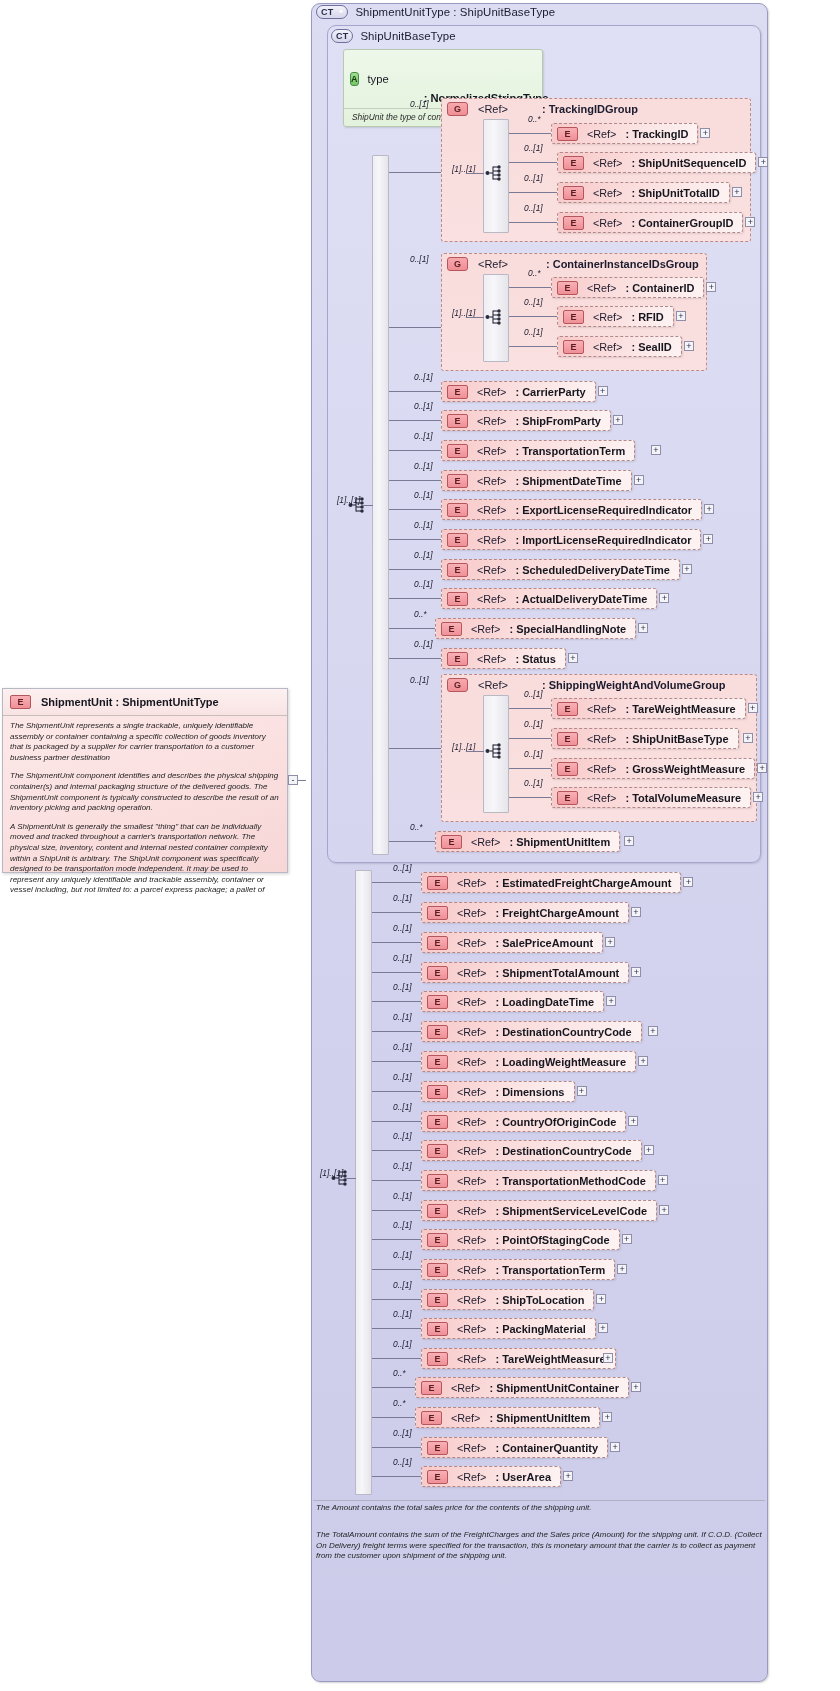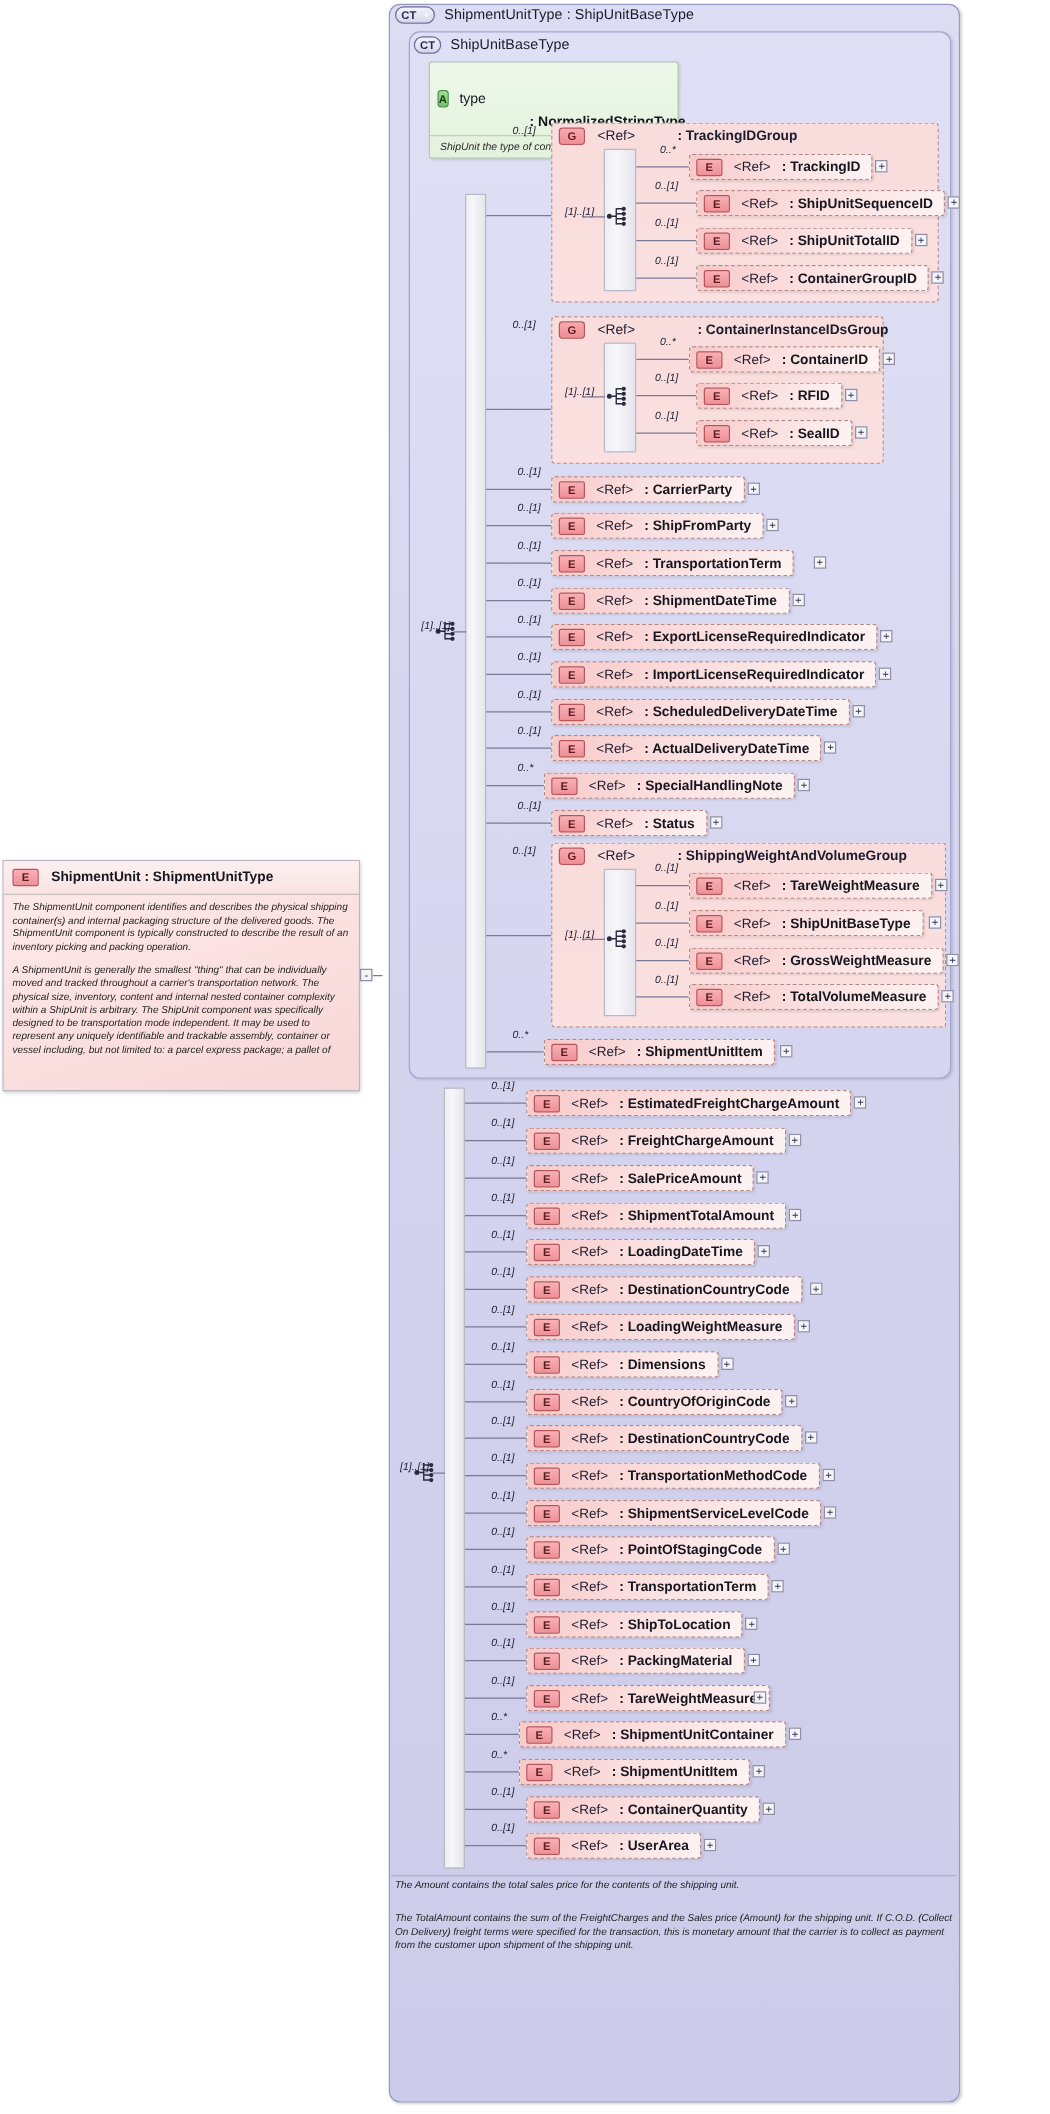--- a/index.html
+++ b/index.html
@@ -281,21 +281,21 @@
       <span class="eref">&lt;Ref&gt;</span>
       <span class="ename">: ContainerGroupID</span>
     </div>
     <div class="card" style="left:524px;top:203px;">0..[1]</div>
     <div class="ln h" style="left:509px;top:222px;width:48px;"></div>
     <div class="expander" style="left:745.484375px;top:217px;">+</div>
     <div class="group-box" style="left:441px;top:253px;width:266px;height:118px;"></div>
     <div class="group-hdr" style="left:447px;top:257px;">
       <span class="gbadge">G</span>
       <span class="gref">&lt;Ref&gt;</span>
-      <span class="gname" style="margin-left:40px;">: ContainerInstanceIDsGroup</span>
+      <span class="gname" style="margin-left:28px;">: ContainerInstanceIDsGroup</span>
     </div>
     <div class="card" style="left:410px;top:254px;">0..[1]</div>
     <div class="ln h" style="left:389px;top:327px;width:52px;"></div>
     <div class="vbar" style="left:483px;top:274px;width:26px;height:88px;"></div>
     <div class="seq" style="left:485px;top:306px;">
       <svg width="22" height="22" viewBox="0 0 22 22">
         <circle cx="2.5" cy="11" r="2" fill="#2b2b3d"></circle>
         <path d="M4.5 11 H8" stroke="#2b2b3d" stroke-width="1.1" fill="none"></path>
         <path d="M8 4.5 V17.5" stroke="#2b2b3d" stroke-width="1.1" fill="none"></path>
         <path d="M8 5 H13" stroke="#2b2b3d" stroke-width="1.1" fill="none"></path>
@@ -665,20 +665,21 @@
     </div>
     <div class="card" style="left:393px;top:1457px;">0..[1]</div>
     <div class="ln h" style="left:372px;top:1476px;width:49px;"></div>
     <div class="expander" style="left:563.0625px;top:1471px;">+</div>
     <div class="annot" style="left:2px;top:688px;width:286px;height:185px;">
       <div class="annot-hdr">
         <span class="ebadge">E</span>
         <span class="annot-title">ShipmentUnit : ShipmentUnitType</span>
       </div>
       <div class="annot-body">
+        <p>The ShipmentUnit represents a single trackable, uniquely identifiable assembly or container containing a specific collection of goods inventory that is packaged by a supplier for carrier transportation to a customer business partner destination</p>
         <p>The ShipmentUnit component identifies and describes the physical shipping container(s) and internal packaging structure of the delivered goods.  The ShipmentUnit component is typically constructed to describe the result of an inventory picking and packing operation.</p>
         <p>A ShipmentUnit is generally the smallest "thing" that can be individually moved and tracked throughout a carrier's transportation network.  The physical size, inventory, content and internal nested container complexity within a ShipUnit is arbitrary.  The ShipUnit component was specifically designed to be transportation mode independent.  It may be used to represent any uniquely identifiable and trackable assembly, container or vessel including, but not limited to: a parcel express package; a pallet of</p>
       </div>
     </div>
     <div class="ln h" style="left:288px;top:780px;width:18px;"></div>
     <div class="expander" style="left:288px;top:775px;">-</div>
     <div class="hrule" style="left:313px;top:1500px;width:452px;"></div>
     <div class="footnote" style="left:316px;top:1503px;width:448px;">The Amount contains the total sales price for the contents of the shipping unit.</div>
     <div class="footnote" style="left:316px;top:1530px;width:452px;">The TotalAmount contains the sum of the FreightCharges and the Sales price (Amount) for the shipping unit.  If C.O.D. (Collect On Delivery) freight terms were specified for the transaction, this is monetary amount that the carrier is to collect as payment from the customer upon shipment of the shipping unit.</div>
   </div>

